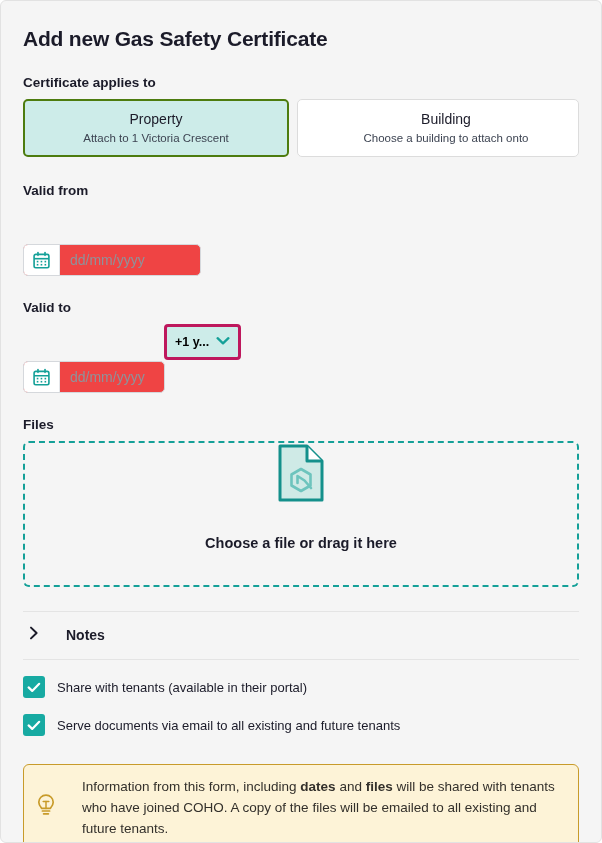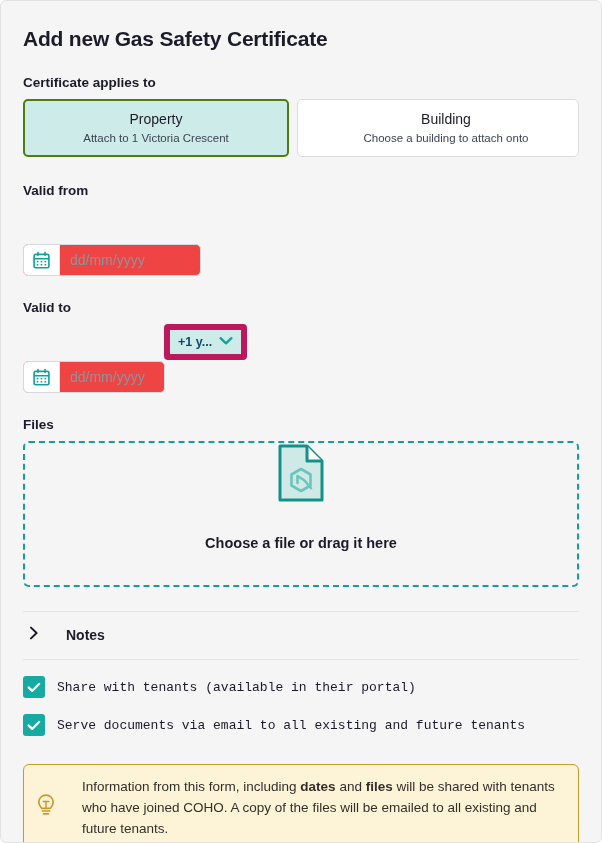--- a/index.html
+++ b/index.html
@@ -79,28 +79,28 @@
     font-family: "Liberation Sans", sans-serif;
     font-size: 14px;
     color: #1b1b29;
     padding: 0 10px;
     width: 140px;
   }
   .date-input::placeholder { color: #8e939b; }
   .plus-select {
     display: flex; align-items: center; gap: 7px;
     background: #cdece9;
-    border: 6px solid #be185d;
+    border: 3px solid #be185d;
     border-radius: 4px;
     padding: 0 8px;
     height: 36px;
     margin-left: -1px;
     font-size: 12.5px;
     font-weight: bold;
-    color: #0c4a6e;
+    color: #000000;
     cursor: pointer;
     white-space: nowrap;
   }
 
   
   .dropzone {
     border: 2px dashed #14a098;
     border-radius: 6px;
     height: 146px;
     display: flex;
@@ -126,21 +126,21 @@
   
   .checks { padding: 16px 0 12px 0; }
   .check-row { display: flex; align-items: center; gap: 12px; margin-bottom: 16px; cursor: pointer; }
   .cbox {
     width: 22px; height: 22px;
     background: #17aaa2;
     border-radius: 3px;
     display: flex; align-items: center; justify-content: center;
     flex: none;
   }
-  .check-text { font-size: 13px; color: #1b1b29; font-family: Liberation Mono, monospace; }
+  .check-text { font-size: 13px; color: #1b1b29; }
 
   
   .banner {
     display: flex; align-items: center; gap: 24px;
     background: #fdf3d7;
     border: 1px solid #c89b2a;
     border-radius: 6px;
     padding: 12px 14px 12px 10px;
     margin-bottom: 16px;
   }

